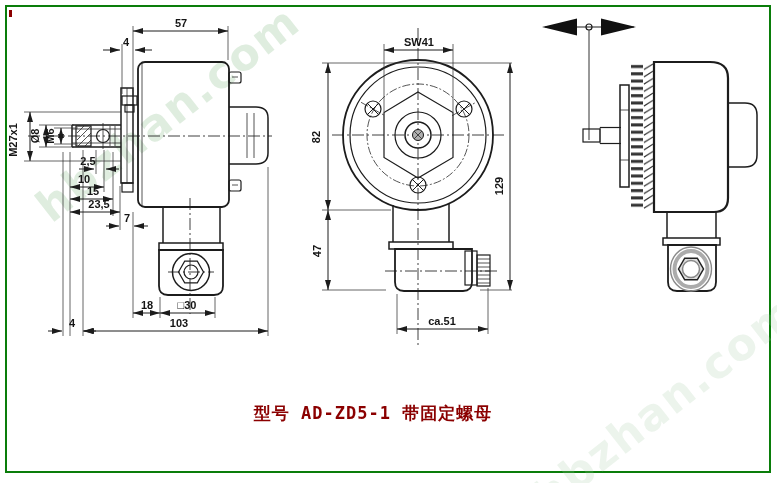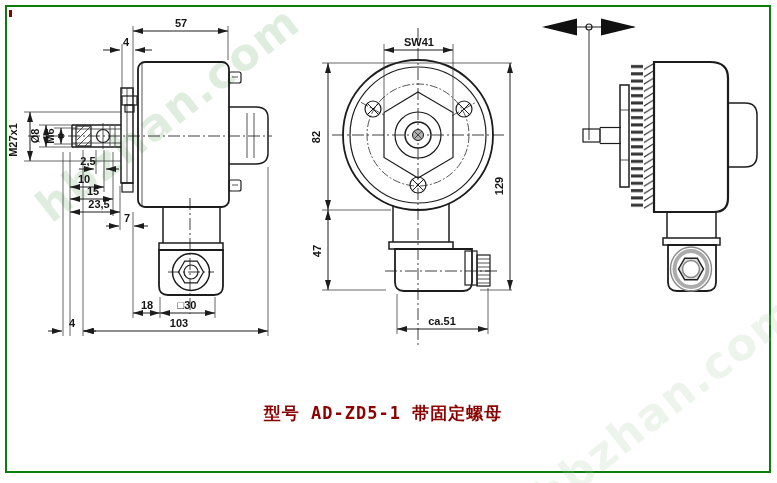--- a/index.html
+++ b/index.html
@@ -17,21 +17,21 @@
   }
   .wm{
     position:absolute;z-index:1;pointer-events:none;
     font-family:"DejaVu Sans",sans-serif;font-weight:700;font-size:44px;
     letter-spacing:2px;white-space:nowrap;
   }
   .wm1{left:8px;top:88px;color:rgba(150,195,150,0.30);transform:rotate(-38deg);}
   .wm2{left:505px;top:378px;color:rgba(160,200,160,0.20);transform:rotate(-38deg);}
   svg.drawing{position:absolute;left:0;top:0;z-index:2;}
   .caption{
-    position:absolute;left:228px;top:402px;width:310px;z-index:3;
+    position:absolute;left:218px;top:402px;width:310px;z-index:3;
     text-align:center;font-family:"DejaVu Sans Mono","Liberation Mono",monospace;
     font-weight:bold;font-size:17px;color:#8b0000;letter-spacing:1px;
   }
   
   .o1{stroke:#1c1c1c;stroke-width:1.8;fill:none}
   .ob{stroke:#1c1c1c;stroke-width:2.2;fill:none}
   .o2{stroke:#1c1c1c;stroke-width:1.5;fill:none}
   .o3{stroke:#1c1c1c;stroke-width:1.2;fill:none}
   .o4{stroke:#1c1c1c;stroke-width:1;fill:none}
   .t{stroke:#2a2a2a;stroke-width:0.8;fill:none}

